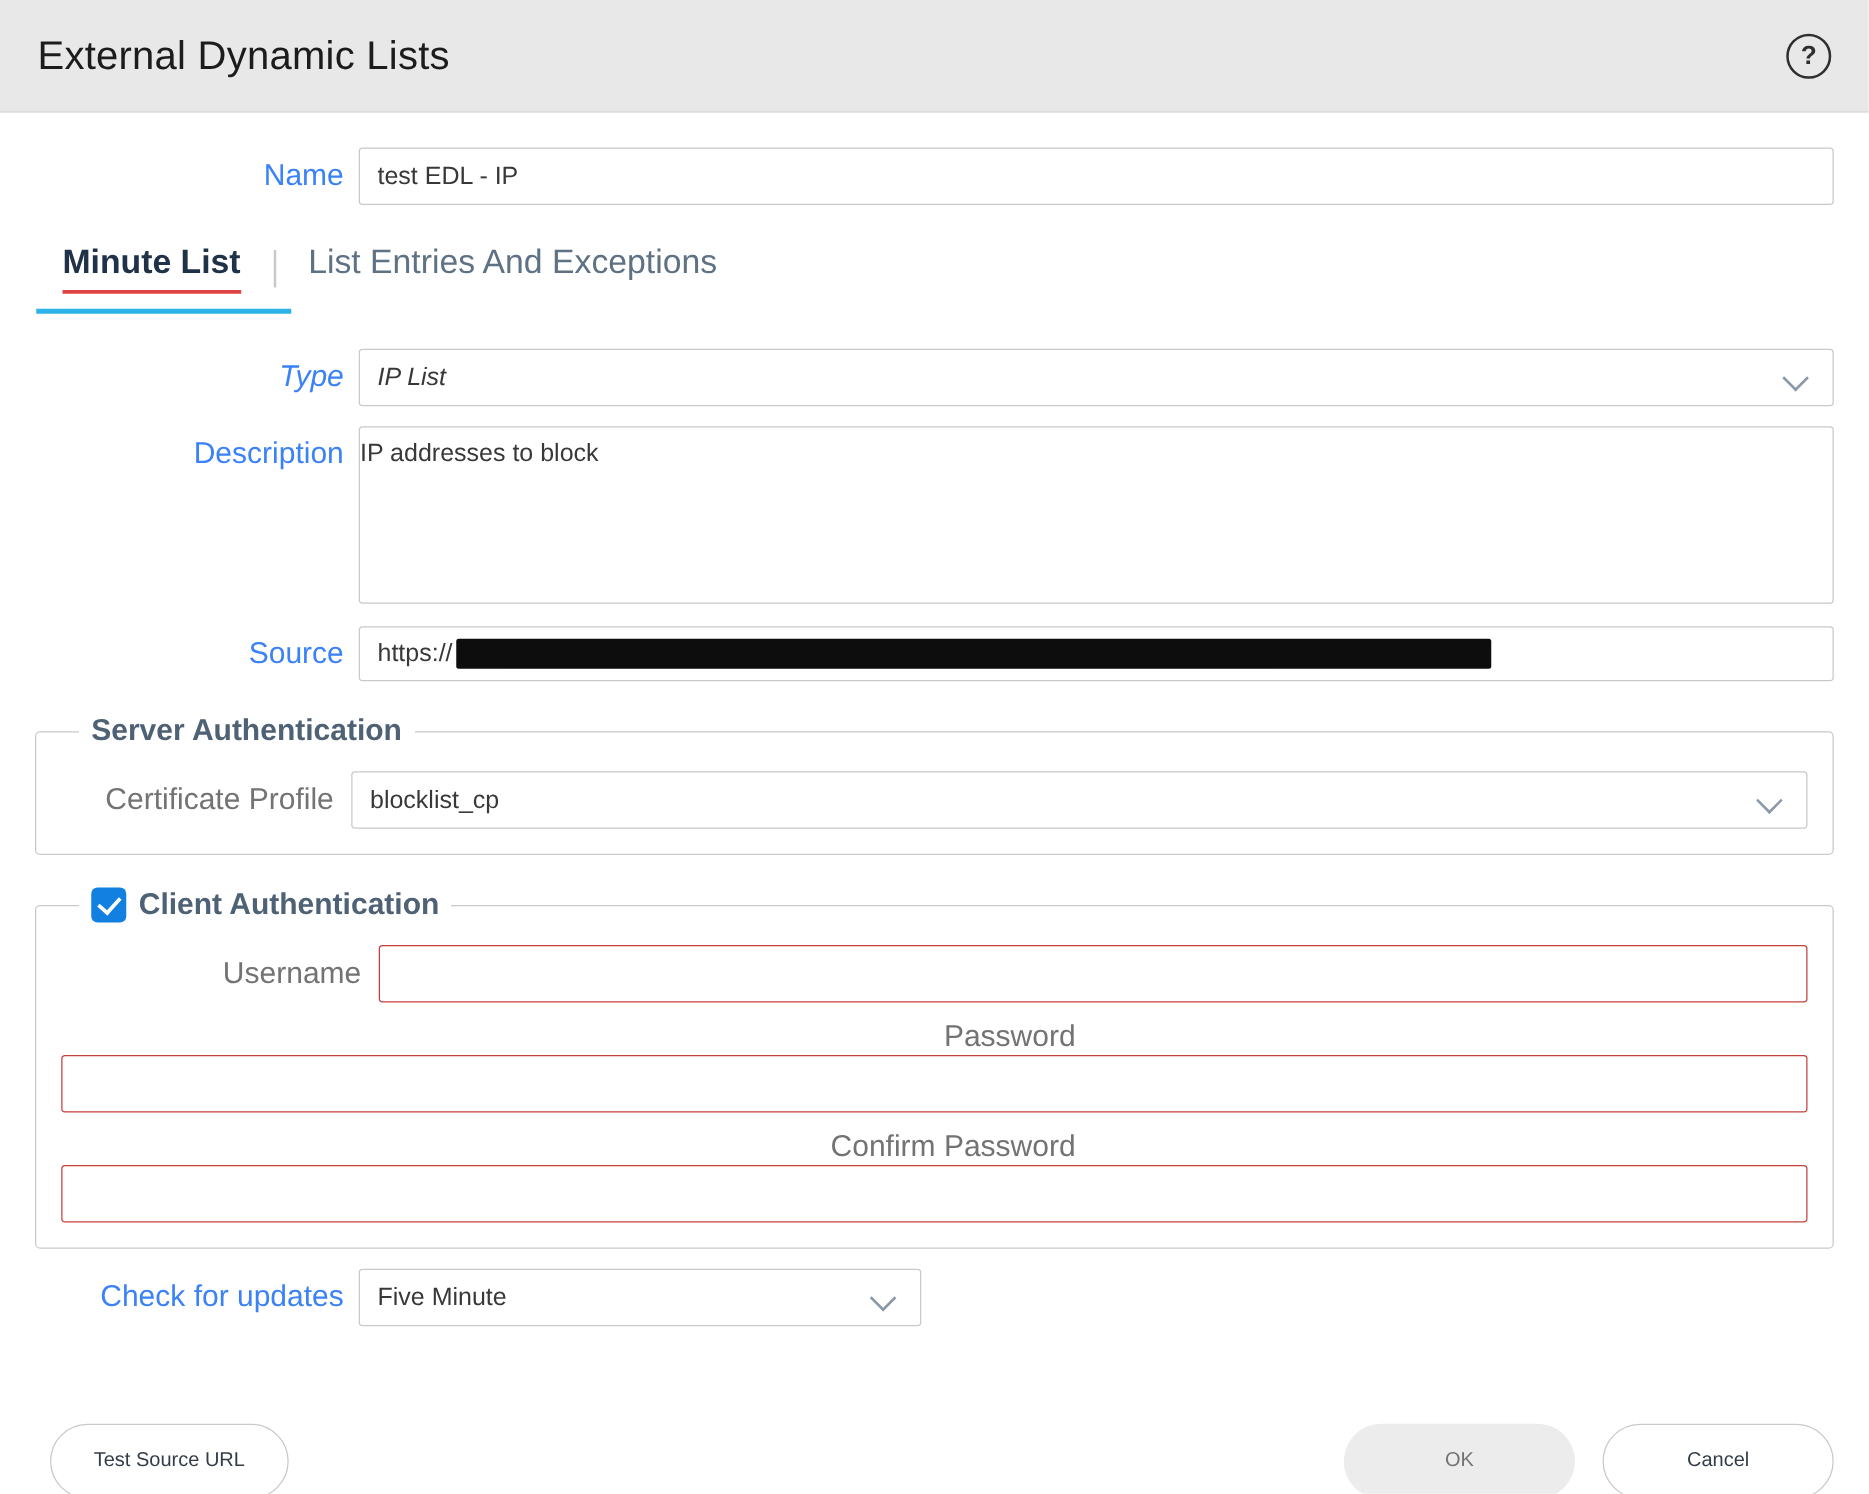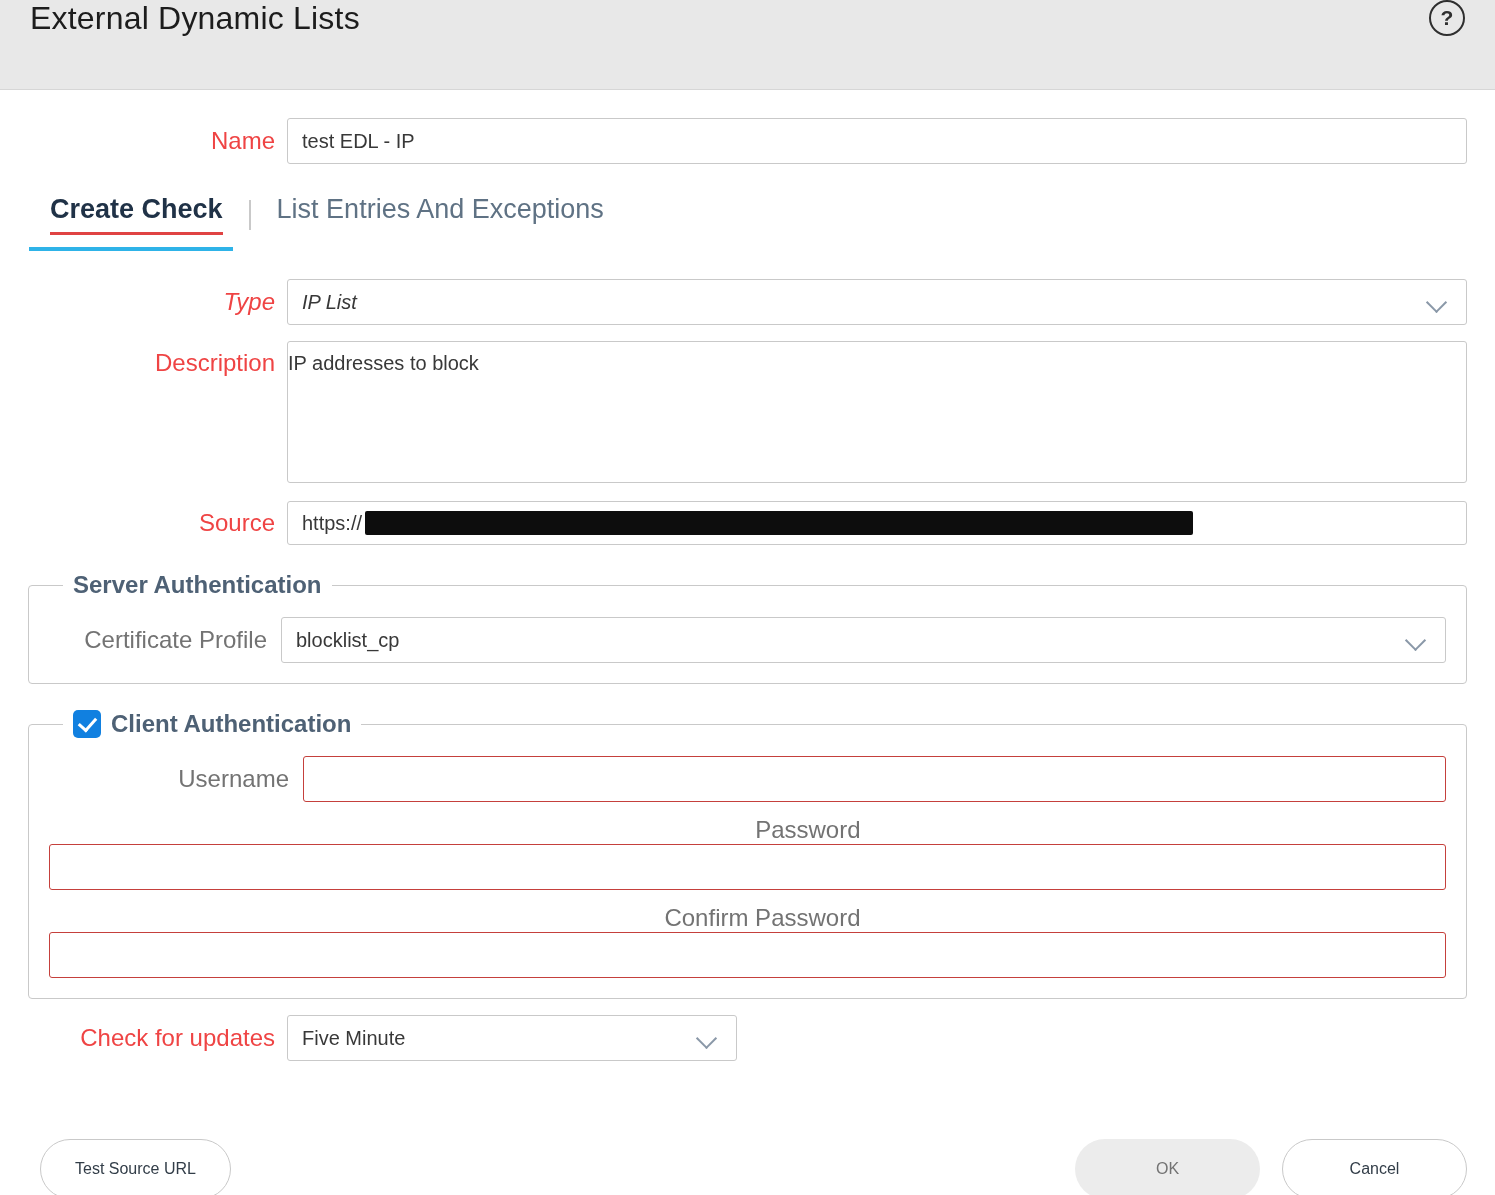--- a/index.html
+++ b/index.html
@@ -11,20 +11,21 @@
     overflow: hidden;
     color: #383838;
   }
 
   
   .dlg-header {
     height: 90px;
     background: #e8e8e8;
     border-bottom: 1px solid #d6d6d6;
     display: flex;
+    align-items: center;
     padding: 0 30px;
     gap: 47px;
   }
   .dlg-title {
     font-size: 32px;
     font-weight: 500;
     color: #1c1c1c;
     letter-spacing: 0.2px;
   }
   .help-badge {
@@ -40,21 +41,21 @@
 
   .content { padding: 0 28px; }
 
   
   .row { display: flex; align-items: center; }
   .row > .lbl {
     width: 247px;
     text-align: right;
     margin-right: 12px;
     font-size: 24px;
-    color: #ef4444;
+    color: #3b82f6;
     flex-shrink: 0;
   }
   .row.top-align { align-items: flex-start; }
   .row.top-align > .lbl { margin-top: 8px; }
 
   .text-input, .fake-input, .selectbox, .textarea {
     border: 1px solid #c9c9c9;
     border-radius: 3px;
     background: #ffffff;
     font-size: 20px;
@@ -238,21 +239,21 @@
 
   <div class="content">
 
     <div class="row name-row">
       <div class="lbl">Name</div>
       <input class="text-input" type="text" value="test EDL - IP" style="">
     </div>
 
     <div class="tabs">
       <div class="tab active">
-        <span class="tab-text">Create Check</span>
+        <span class="tab-text">Minute List</span>
       </div>
       <div class="tab-sep"></div>
       <div class="tab">
         <span class="tab-text">List Entries And Exceptions</span>
       </div>
       <div class="tab-indicator"></div>
     </div>
 
     <div class="row type-row">
       <div class="lbl">Type</div>

